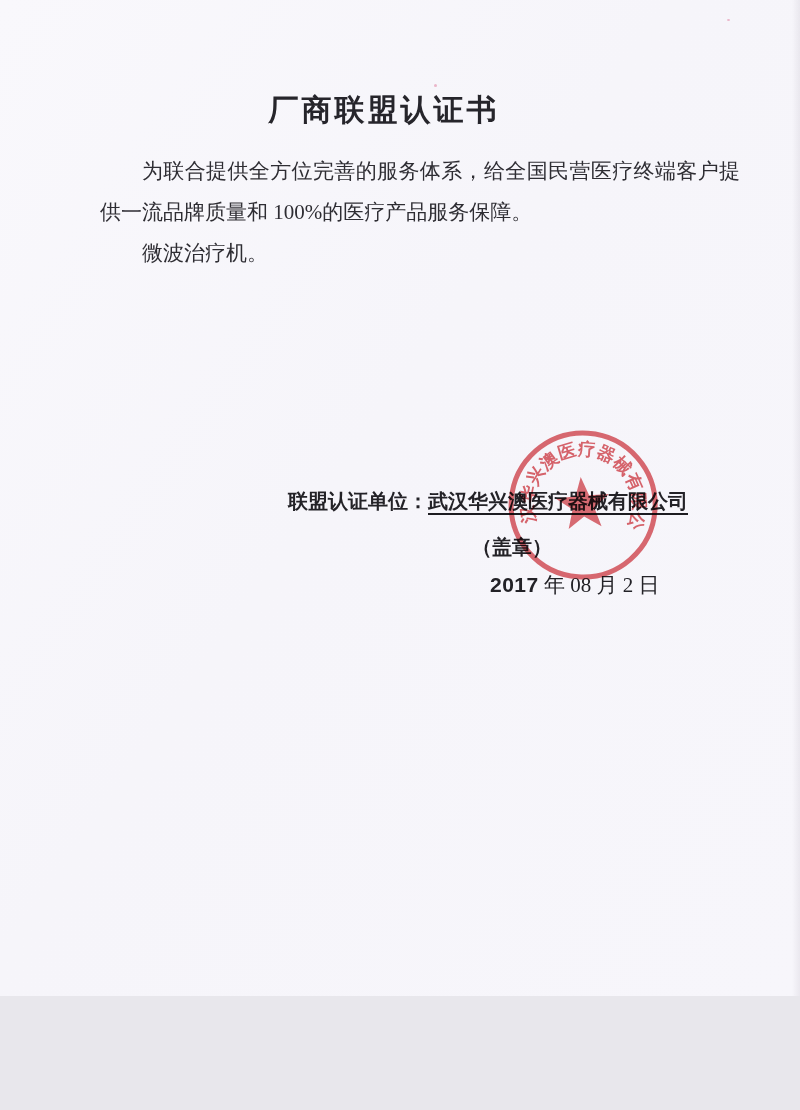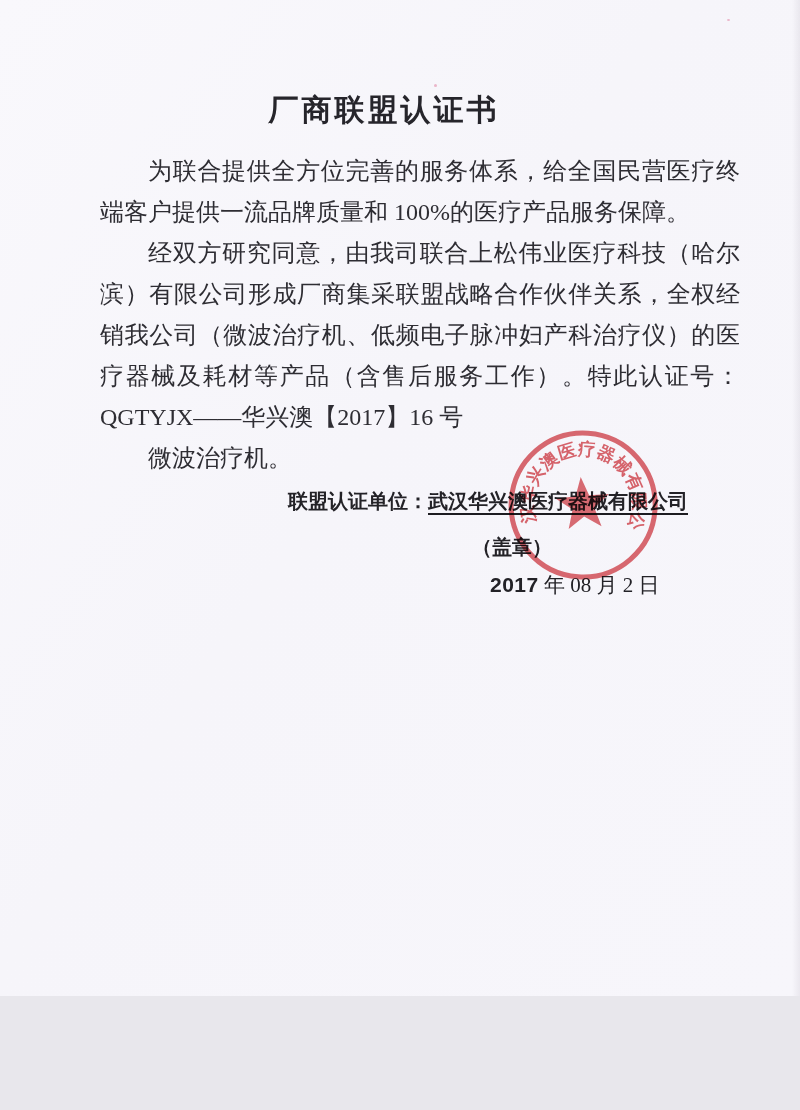--- a/index.html
+++ b/index.html
@@ -29,21 +29,21 @@
     font-weight: 600;
     letter-spacing: 3px;
     white-space: nowrap;
     color: #26252b;
   }
   .body-text {
     position: absolute;
     left: 100px;
     top: 151px;
     width: 640px;
-    font-size: 24px;
+    font-size: 21px;
     line-height: 41px;
     text-align: justify;
     color: #2e2d33;
   }
   .body-text p { text-indent: 2em; margin: 0; }
   .sig-line {
     position: absolute;
     font-size: 20px;
     font-weight: bold;
     white-space: nowrap;
@@ -97,21 +97,20 @@
 
   <div class="edge-shade"></div>
   <div class="speck speck-1"></div>
   <div class="speck speck-2"></div>
   <div class="speck speck-3"></div>
 
   <div class="doc-title">厂商联盟认证书</div>
 
   <div class="body-text">
     <p>为联合提供全方位完善的服务体系，给全国民营医疗终端客户提供一流品牌质量和 100%的医疗产品服务保障。</p>
-    <p>经双方研究同意，由我司联合上松伟业医疗科技（哈尔滨）有限公司形成厂商集采联盟战略合作伙伴关系，全权经销我公司（微波治疗机、低频电子脉冲妇产科治疗仪）的医疗器械及耗材等产品（含售后服务工作）。特此认证号：QGTYJX——华兴澳【2017】16 号</p>
     <p>微波治疗机。</p>
   </div>
 
   <div class="sig-line issuer-line">
     <span>联盟认证单位：</span><span class="issuer-name">武汉华兴澳医疗器械有限公司</span>
   </div>
 
   <div class="sig-line seal-note">（盖章）</div>
 
   <div class="sig-line date-line">

